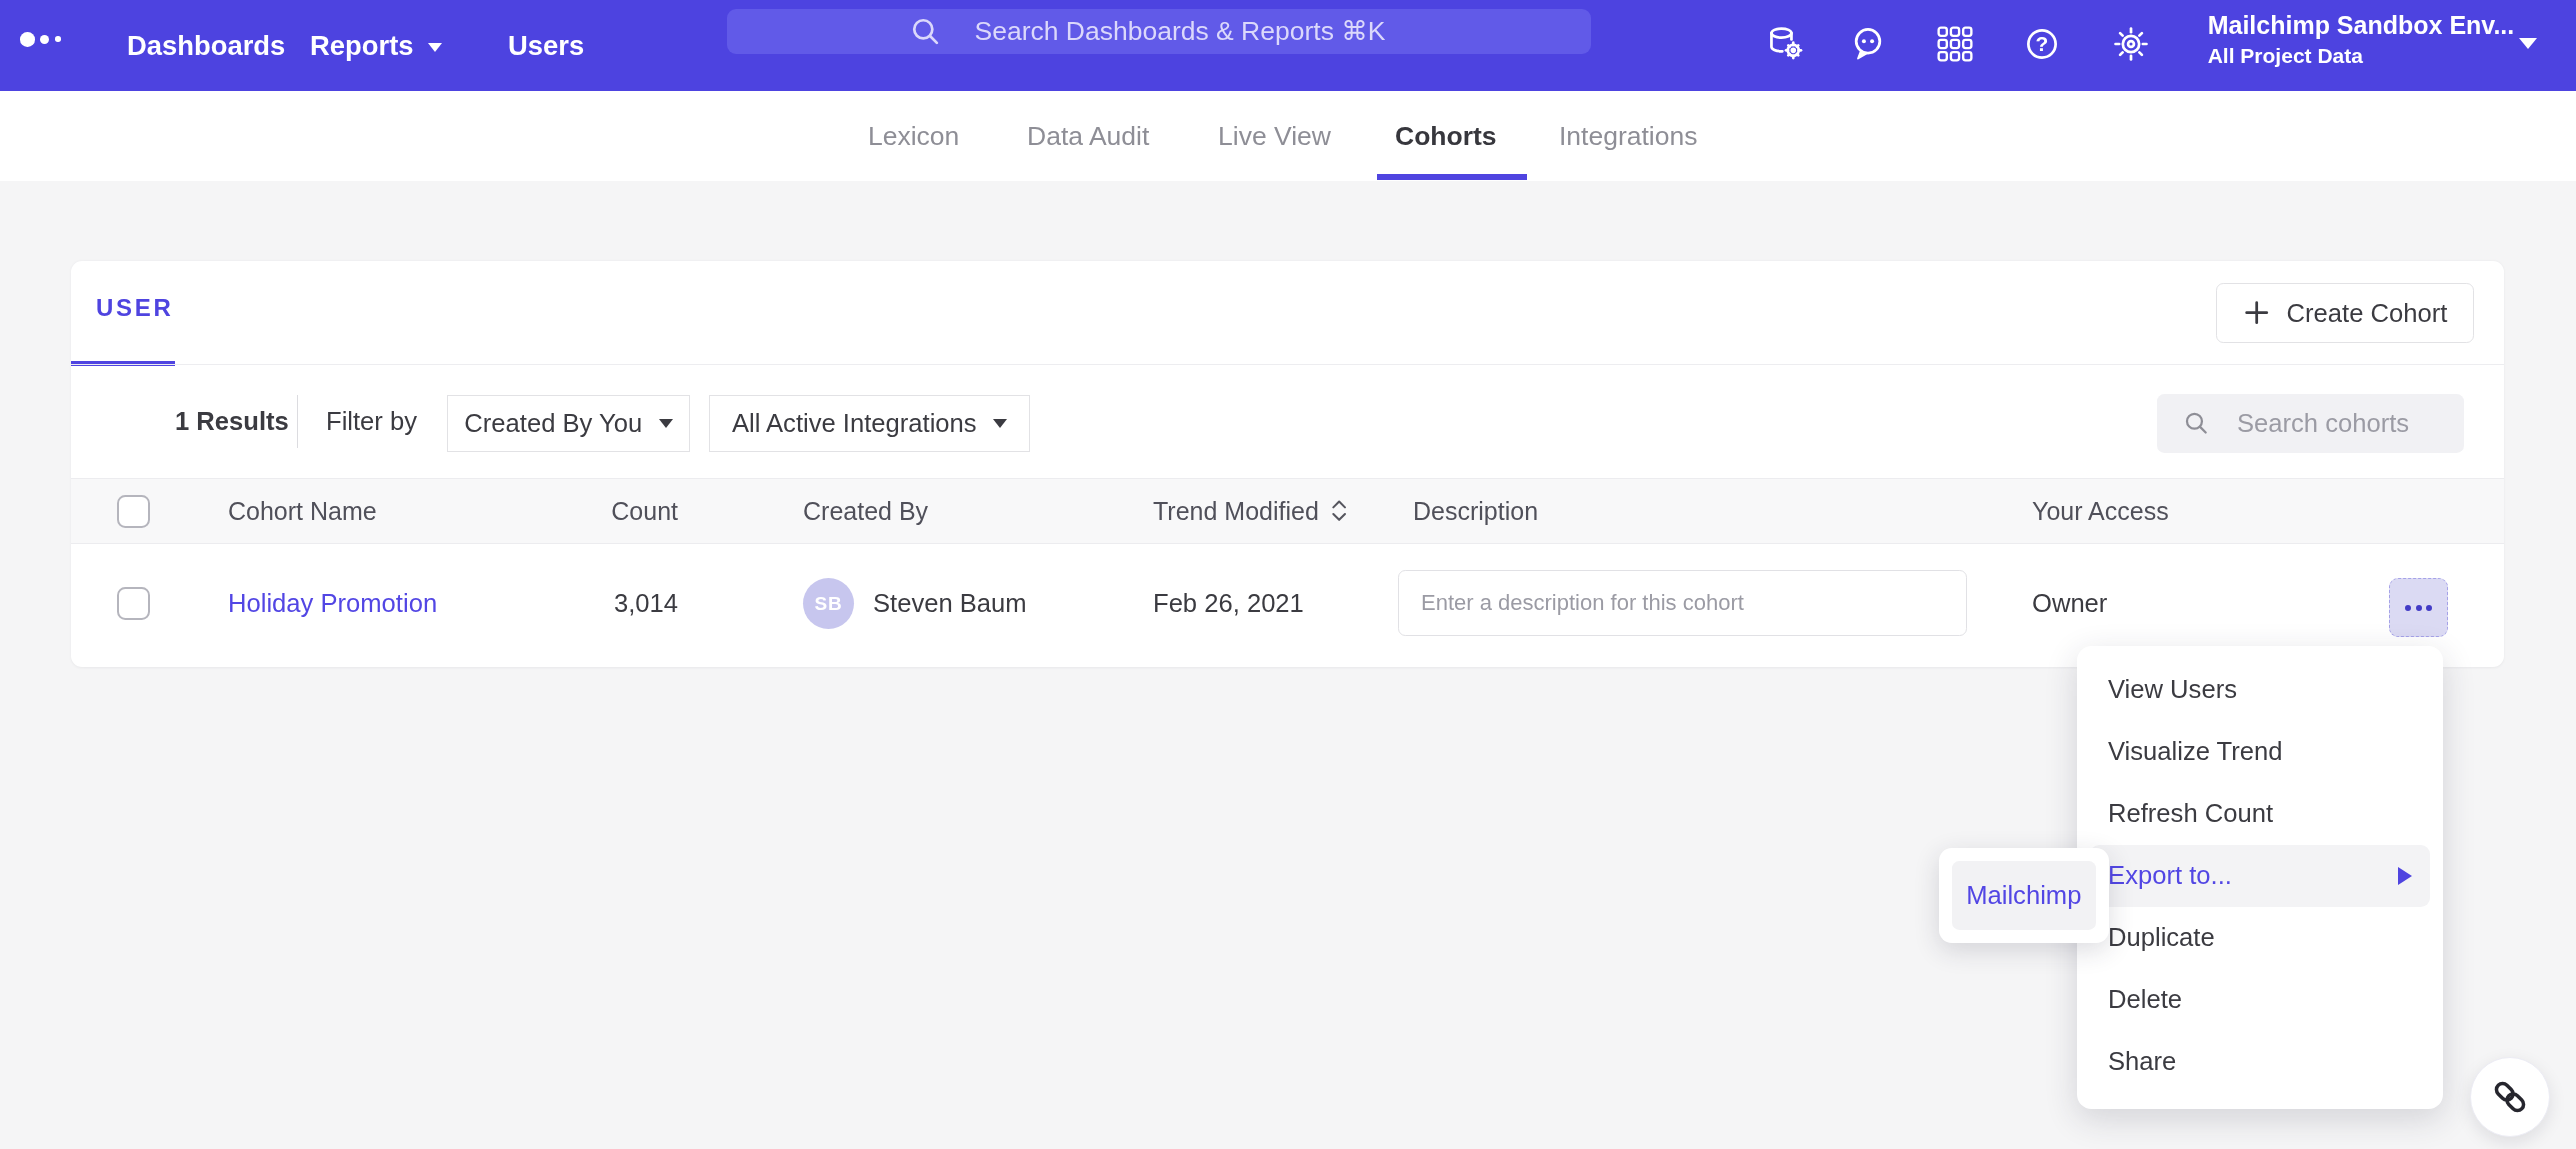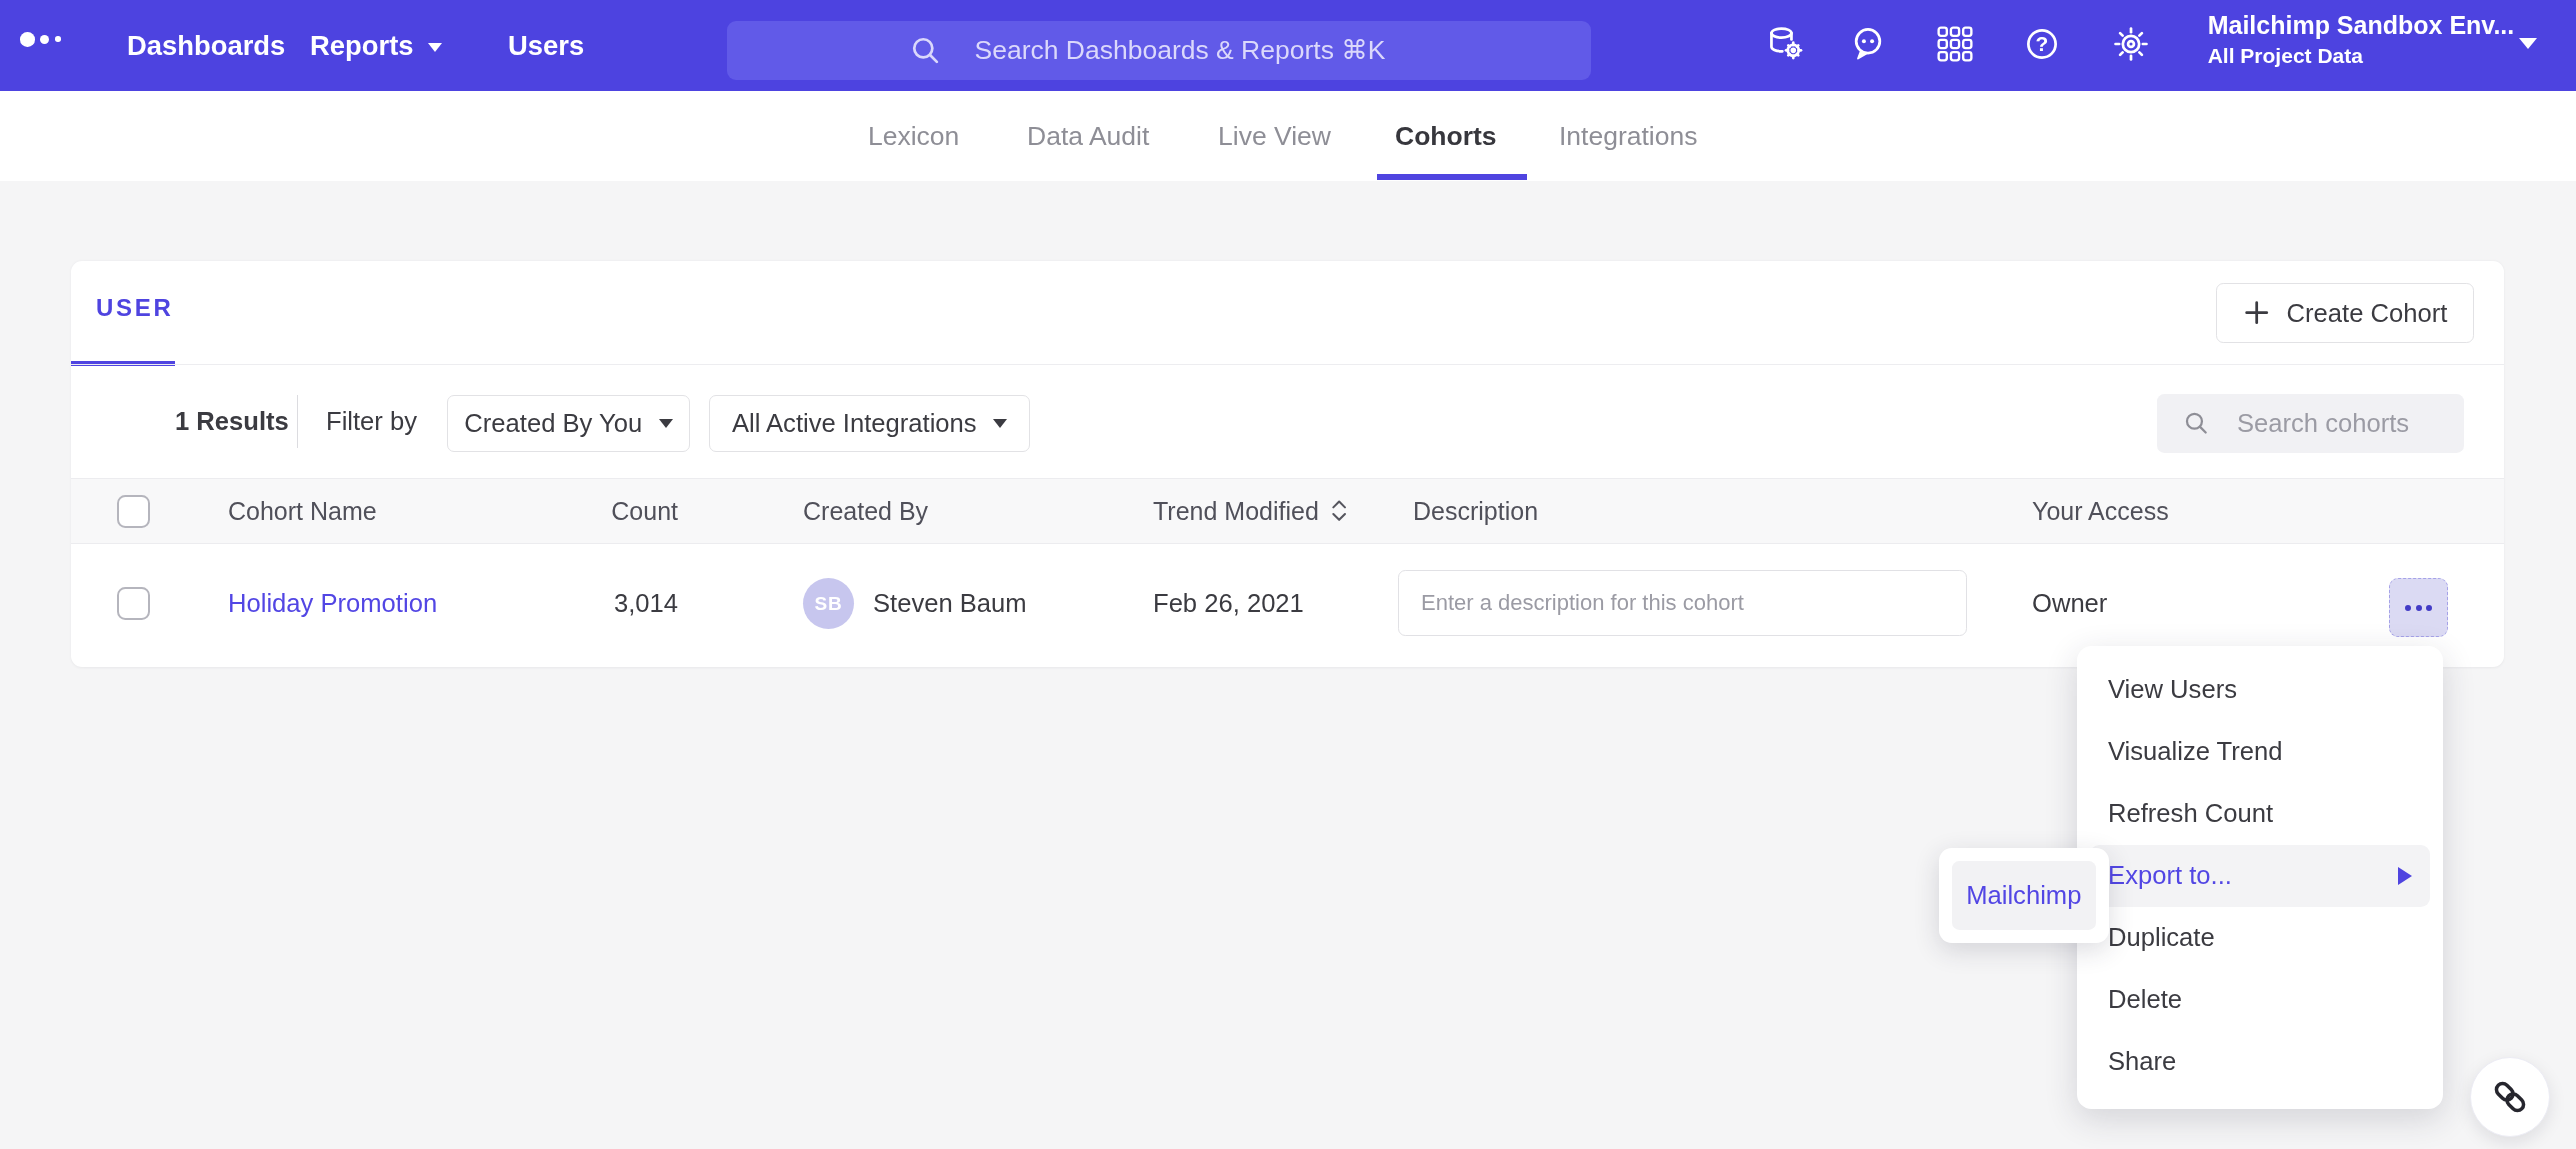--- a/index.html
+++ b/index.html
@@ -12,22 +12,22 @@
   .topnav { position:absolute; left:0; top:0; width:2576px; height:91px; background:#4d43e0; }
   .logo { position:absolute; left:18.3px; top:27.4px; width:55px; height:37px; cursor:pointer; }
   .logo i { position:absolute; background:#fff; border-radius:50%; display:block; }
   .logo .d1 { left:1.8px; top:4.6px; width:14.6px; height:14.6px; }
   .logo .d2 { left:22px; top:7.3px; width:9.1px; height:9.1px; }
   .logo .d3 { left:37px; top:9.1px; width:5.5px; height:5.5px; }
   .nav-link { position:absolute; top:0; height:91px; line-height:91px; color:#fff;
     font-size:27.4px; font-weight:700; cursor:pointer; white-space:nowrap; }
   .caret-sm { display:inline-block; width:0; height:0; border-left:7.3px solid transparent;
     border-right:7.3px solid transparent; border-top:9.1px solid #fff; margin-left:14.6px; vertical-align:middle; }
-  .nav-search { position:absolute; left:727px; top:9.1px; width:864px; height:59px;
-    background:#615ae8; border-radius:9.1px; display:flex; align-items:center; justify-content:center; gap:28px; cursor:text;margin-top:12px; }
+  .nav-search { position:absolute; left:727px; top:9.1px; width:864px; height:45px;
+    background:#615ae8; border-radius:9.1px; display:flex; align-items:center; justify-content:center; gap:28px; cursor:text; }
   .nav-search svg { flex:0 0 auto; }
   .nav-search input { background:transparent; border:none; outline:none; color:#fff;
     font-family:"Liberation Sans", sans-serif; font-size:26.5px; width:439px; }
   .nav-search input::placeholder { color:#dbd8fb; opacity:1; }
   .nav-icon-btn { position:absolute; top:22px; width:44px; height:44px; display:flex;
     align-items:center; justify-content:center; cursor:pointer; }
   .project-switcher { position:absolute; left:2194px; top:7.3px; width:366px; height:77px; cursor:pointer; }
   .project-name { position:absolute; left:13.7px; top:3.7px; font-size:25px; font-weight:700; color:#fff; white-space:nowrap; }
   .project-sub { position:absolute; left:13.7px; top:37px; font-size:21px; font-weight:700; color:#fff; }
   .project-caret { position:absolute; left:325px; top:31px; width:0; height:0;
@@ -47,21 +47,21 @@
   .card-head-border { position:absolute; left:0; top:103px; width:2433px; height:0.9px; background:#ededf0; }
   .create-btn { position:absolute; left:2145px; top:22px; width:258px; height:60px; background:#fff;
     border:1.8px solid #e2e2e5; border-radius:7.3px; display:flex; align-items:center; justify-content:center;
     gap:16.5px; font-size:25.6px; font-weight:500; color:#3b3b41; cursor:pointer; }
   
   .results { position:absolute; left:104px; top:104px; height:112px; line-height:112px;
     font-size:25.6px; font-weight:600; color:#3b3b41; }
   .filter-divider { position:absolute; left:226px; top:134px; width:0.9px; height:53px; background:#dcdce0; }
   .filter-by { position:absolute; left:255px; top:104px; height:112px; line-height:112px; font-size:25.6px; color:#3b3b41; }
   .drop-btn { position:absolute; top:134px; height:57px; background:#fff; border:1.8px solid #e2e2e5;
-    border-radius:7px; display:flex; align-items:center; justify-content:center; gap:16.5px;
+    border-radius:0; display:flex; align-items:center; justify-content:center; gap:16.5px;
     font-size:25.6px; font-weight:500; color:#3b3b41; cursor:pointer; }
   .drop-caret { width:0; height:0; border-left:7.3px solid transparent; border-right:7.3px solid transparent;
     border-top:9.1px solid #3b3b41; }
   .cohort-search { position:absolute; left:2086px; top:133px; width:307px; height:59px; background:#f1f1f4;
     border-radius:7.3px; display:flex; align-items:center; gap:14.6px; padding-left:24px; cursor:text; }
   .cohort-search input { background:transparent; border:none; outline:none; font-family:"Liberation Sans", sans-serif;
     font-size:25.6px; width:229px; color:#3b3b41;margin-left:8px; }
   .cohort-search input::placeholder { color:#9b9ba4; opacity:1; }
   
   .thead { position:absolute; left:0; top:217px; width:2433px; height:66px; background:#f8f8f9;

